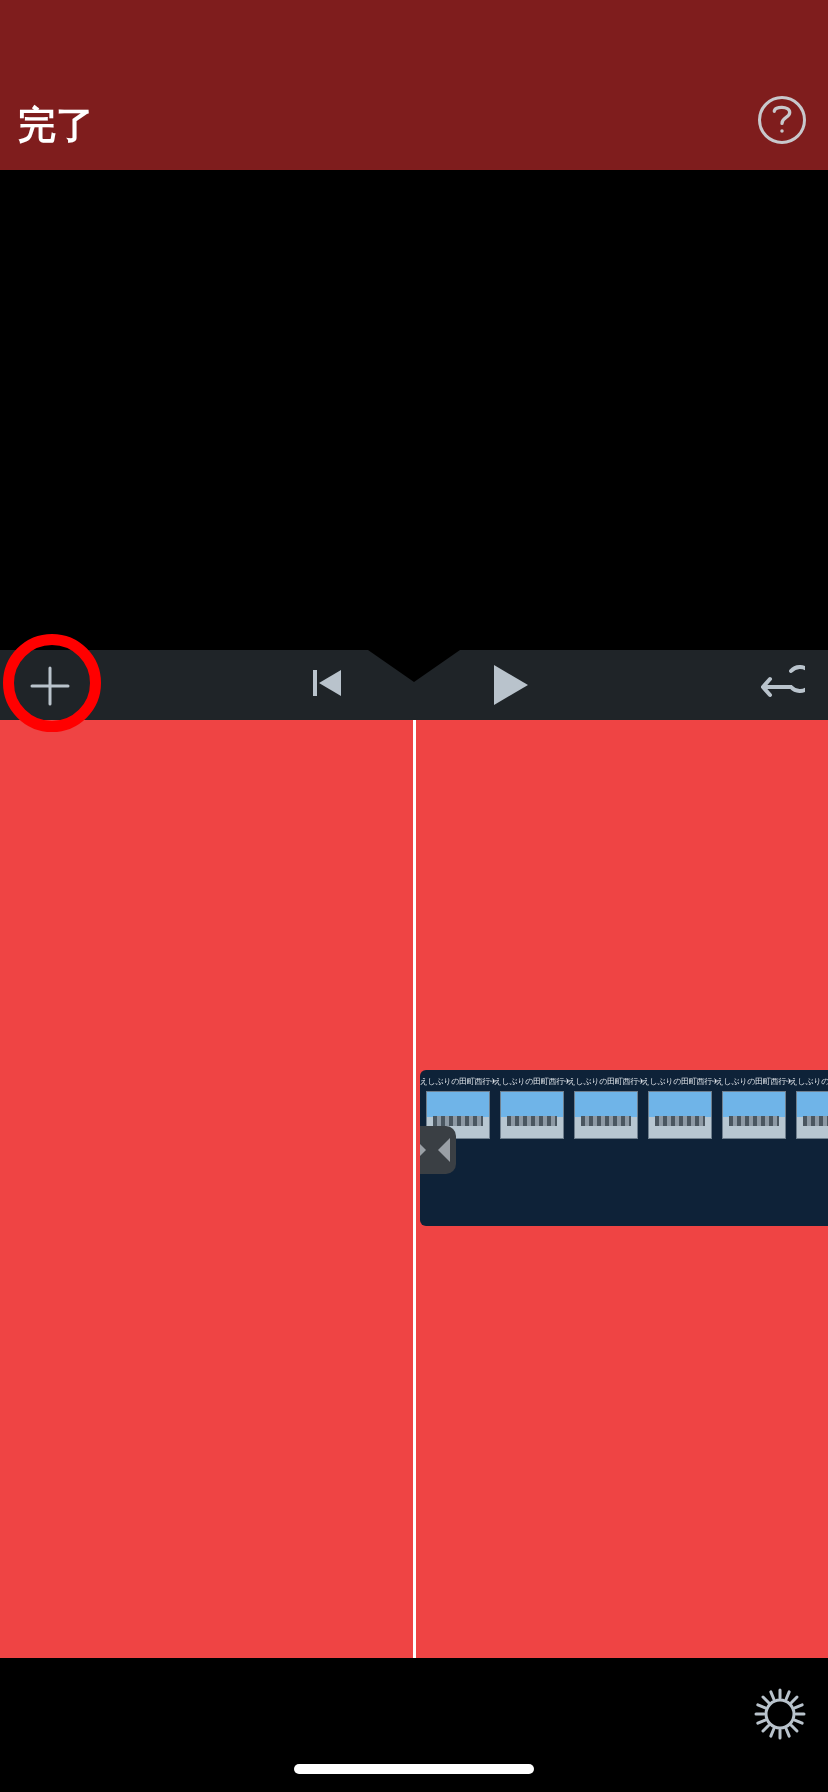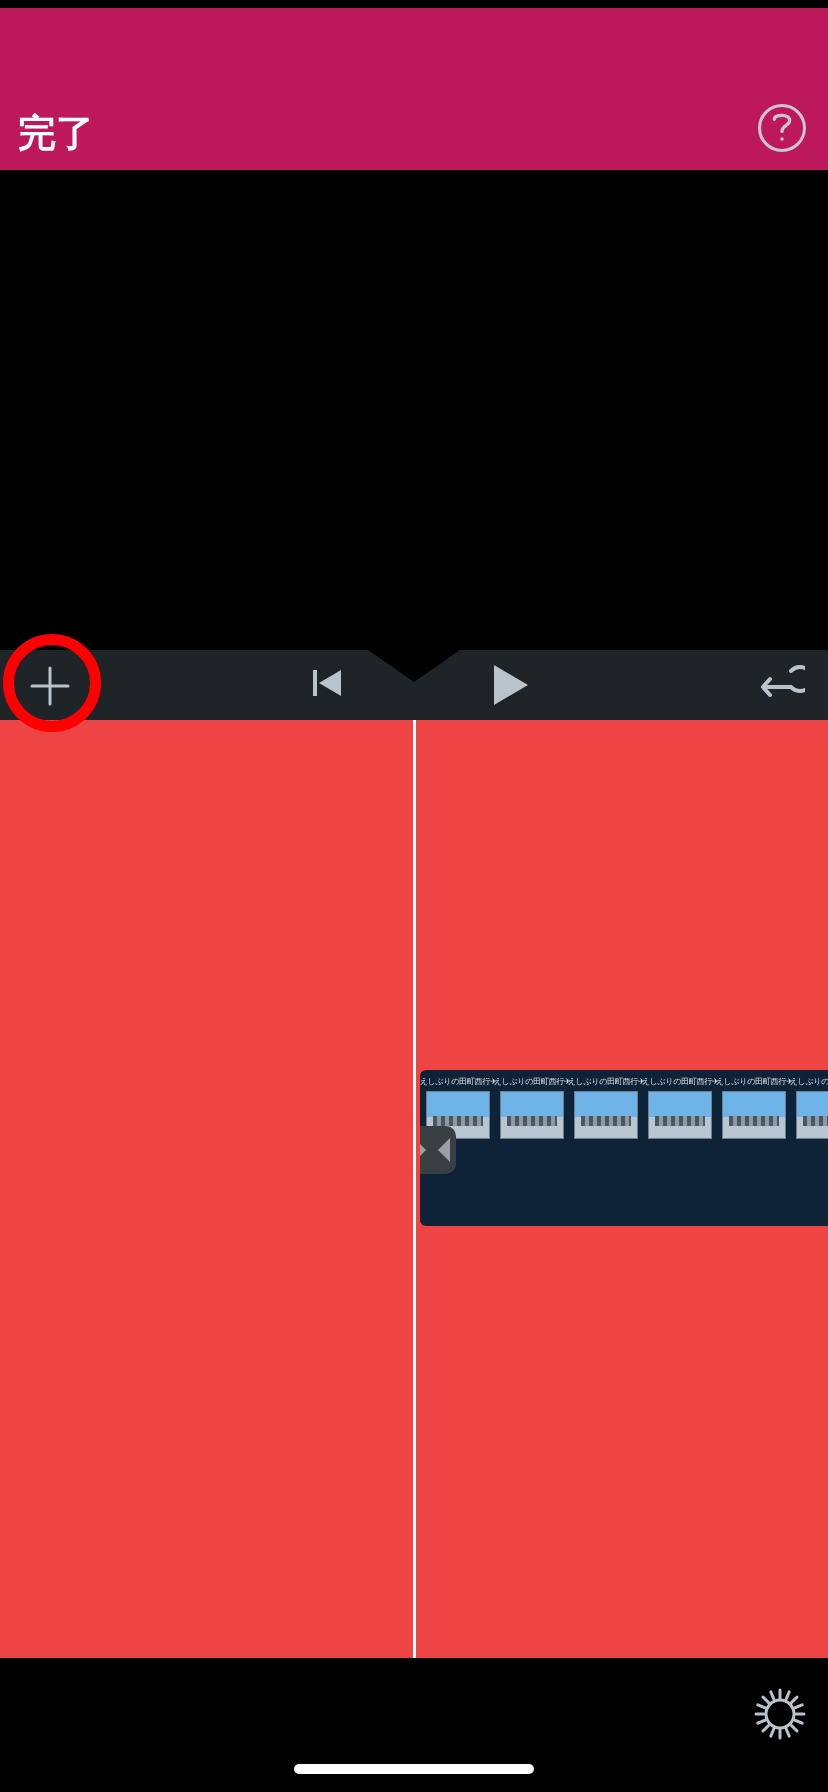--- a/index.html
+++ b/index.html
@@ -6,26 +6,26 @@
   html, body {
     width: 828px;
     height: 1792px;
     background: #000;
     font-family: -apple-system, "Helvetica Neue", Arial, sans-serif;
     overflow: hidden;
     color: #fff;
   }
   .header {
     position: absolute;
-    top: 8px; left: 0; right: 0;
+    top: 0; left: 0; right: 0;
     height: 170px;
     display: flex;
     align-items: center;
     justify-content: center;
-    background: #be185d;
+    background: #7f1d1d;
   }
   .done-btn {
     position: absolute;
     left: 18px;
     top: 100px;
     font-size: 38px;
     font-weight: 600;
     color: #fff;
     background: none;
     border: none;

